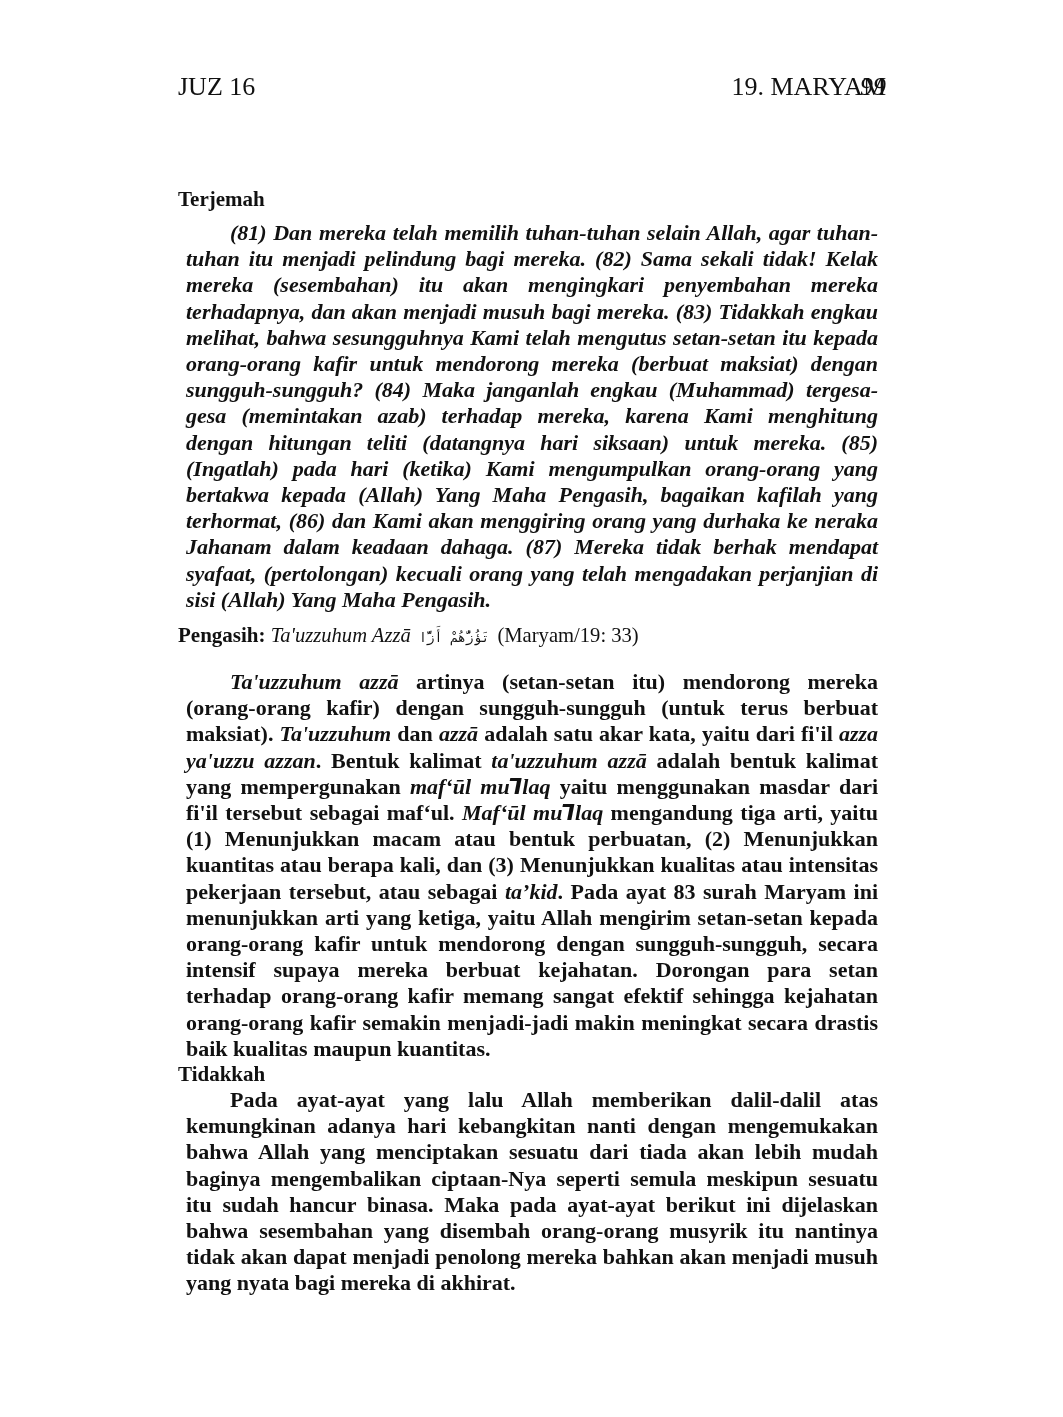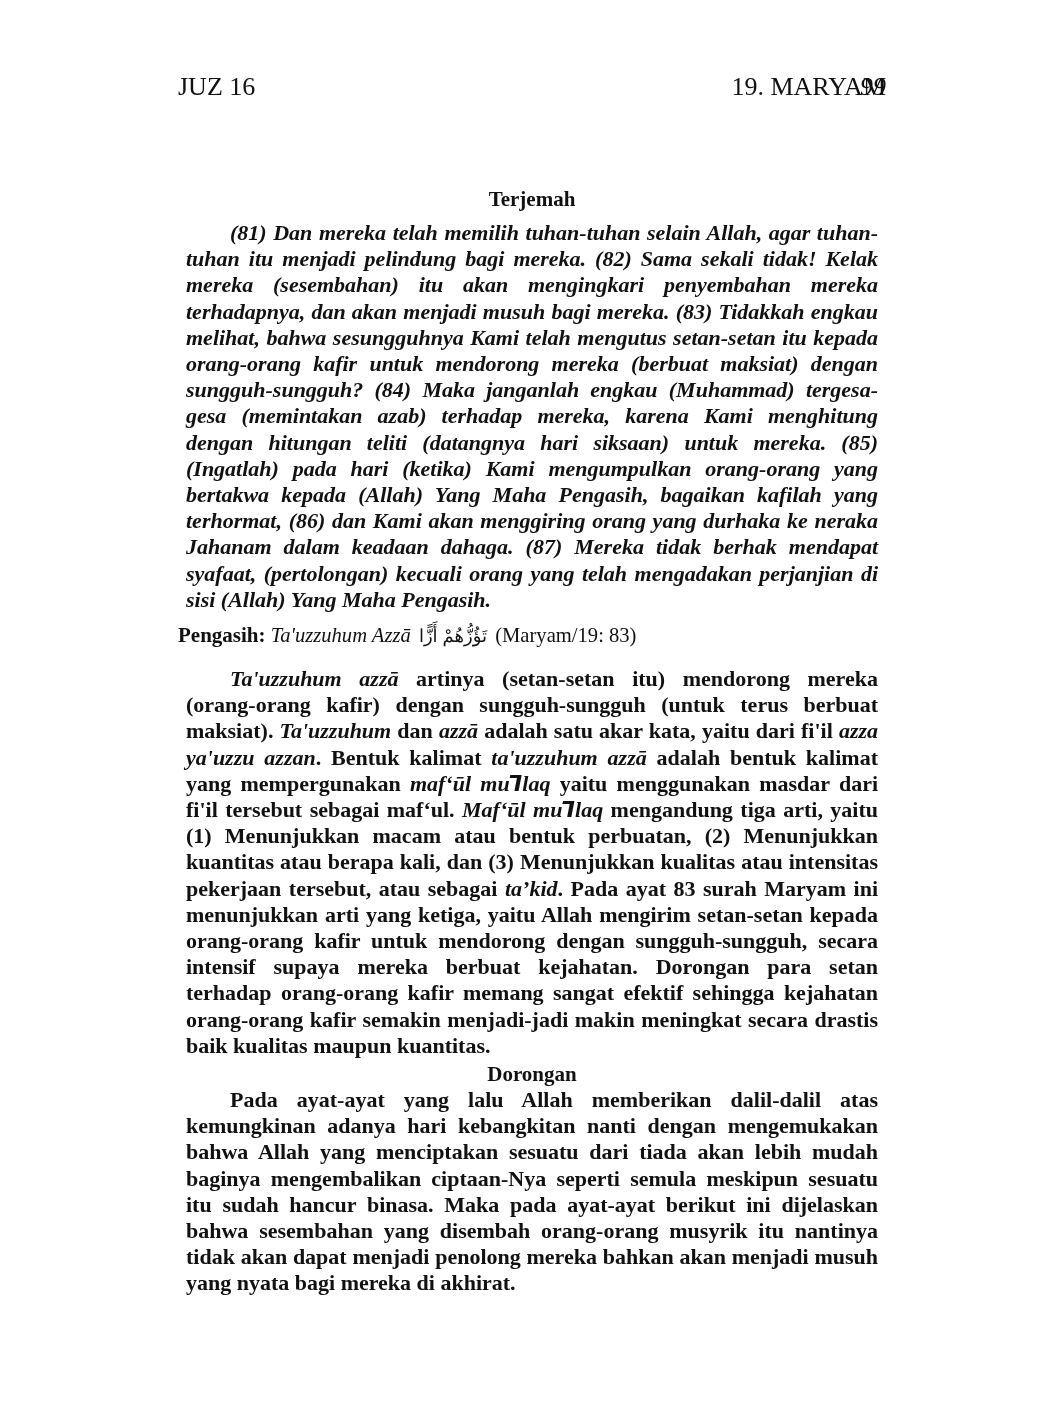--- a/index.html
+++ b/index.html
@@ -5,27 +5,27 @@
   html, body { margin: 0; padding: 0; background: #ffffff; }
   body { width: 1063px; height: 1417px; position: relative; overflow: hidden;
          font-family: "Liberation Serif", "DejaVu Serif", serif; color: #111111; }
   .page { position: absolute; left: 178px; top: 0; width: 708px; }
   .running-head { position: absolute; top: 74px; left: 0; width: 708px; height: 26px;
                   font-size: 26px; line-height: 26px; }
   .rh-left { position: absolute; left: 0; }
   .rh-center { position: absolute; left: 0; width: 100%; text-align: right; }
   .rh-right { position: absolute; right: 0; font-style: italic; }
   .section { position: absolute; left: 0; width: 708px; }
-  h2 { font-size: 21px; font-weight: bold; margin: 0; line-height: 26px; text-align: center; }
+  h2 { font-size: 21px; font-weight: bold; margin: 0; line-height: 26px; }
   p { margin: 8px; font-size: 22px; line-height: 26.2px; text-align: justify;
       text-indent: 44px; font-weight: bold; }
   .it { font-style: italic; }
   .kos { font-size: 20.6px; line-height: 26px; }
   .kos b { font-size: 21px; }
-  .arabic { font-family: Liberation Sans, sans-serif; font-size: 18px; direction: rtl;
+  .arabic { font-family: Liberation Mono, monospace; font-size: 13px; direction: rtl;
             unicode-bidi: isolate; padding: 0 3px; }
 </style>
 </head>
 <body>
 
 <div class="page">
 
   <div class="running-head">
     <span class="rh-left">JUZ 16</span>
     <span class="rh-center">19. MARYAM</span>
@@ -35,23 +35,23 @@
   <div class="section" style="top:186px;">
     <h2>Terjemah</h2>
     <p class="it" style="margin-top:8px;">(81) Dan mereka telah memilih tuhan-tuhan selain Allah, agar tuhan-tuhan itu menjadi pelindung bagi mereka. (82) Sama sekali tidak! Kelak mereka (sesembahan) itu akan mengingkari penyembahan mereka terhadapnya, dan akan menjadi musuh bagi mereka. (83) Tidakkah engkau melihat, bahwa sesungguhnya Kami telah mengutus setan-setan itu kepada orang-orang kafir untuk mendorong mereka (berbuat maksiat) dengan sungguh-sungguh? (84) Maka janganlah engkau (Muhammad) tergesa-gesa (memintakan azab) terhadap mereka, karena Kami menghitung dengan hitungan teliti (datangnya hari siksaan) untuk mereka. (85) (Ingatlah) pada hari (ketika) Kami mengumpulkan orang-orang yang bertakwa kepada (Allah) Yang Maha Pengasih, bagaikan kafilah yang terhormat, (86) dan Kami akan menggiring orang yang durhaka ke neraka Jahanam dalam keadaan dahaga. (87) Mereka tidak berhak mendapat syafaat, (pertolongan) kecuali orang yang telah mengadakan perjanjian di sisi (Allah) Yang Maha Pengasih.</p>
   </div>
 
   <div class="section" style="top:622px;">
     <div class="kos">
       <b>Pengasih:</b>
       <span class="it">Ta'uzzuhum Azzā</span>
       <span class="arabic">تَؤُزُّهُمْ أَزًّا</span>
-      <span>(Maryam/19: 83)</span>
+      <span>(Maryam/19: 33)</span>
     </div>
     <p style="margin-top:17px;" id="kos-para"><span class="it">Ta'uzzuhum azzā</span><span> artinya (setan-setan itu) mendorong mereka (orang-orang kafir) dengan sungguh-sungguh (untuk terus berbuat maksiat). </span><span class="it">Ta'uzzuhum</span><span> dan </span><span class="it">azzā</span><span> adalah satu akar kata, yaitu dari fi'il </span><span class="it">azza ya'uzzu azzan</span><span>. Bentuk kalimat </span><span class="it">ta'uzzuhum azzā</span><span> adalah bentuk kalimat yang mempergunakan </span><span class="it">maf‘ūl mu⅂laq</span><span> yaitu menggunakan masdar dari fi'il tersebut sebagai maf‘ul. </span><span class="it">Maf‘ūl mu⅂laq</span><span> mengandung tiga arti, yaitu  (1) Menunjukkan macam atau bentuk perbuatan, (2) Menunjukkan kuantitas atau berapa kali, dan (3) Menunjukkan kualitas atau intensitas pekerjaan tersebut, atau sebagai </span><span class="it">ta’kid</span><span>. Pada ayat 83 surah Maryam ini menunjukkan arti yang ketiga, yaitu Allah mengirim setan-setan kepada orang-orang kafir untuk mendorong dengan sungguh-sungguh, secara intensif supaya mereka berbuat kejahatan. Dorongan para setan terhadap orang-orang kafir memang sangat efektif sehingga kejahatan orang-orang kafir semakin menjadi-jadi makin meningkat secara drastis baik kualitas maupun kuantitas.</span></p>
   </div>
 
   <div class="section" style="top:1061px;">
-    <h2>Dorongan</h2>
+    <h2>Tidakkah</h2>
     <p style="margin-top:0px;">Pada ayat-ayat yang lalu Allah memberikan dalil-dalil atas kemungkinan adanya hari kebangkitan nanti dengan mengemukakan bahwa Allah yang menciptakan sesuatu dari tiada akan lebih mudah baginya mengembalikan ciptaan-Nya seperti semula meskipun sesuatu itu sudah hancur binasa. Maka pada ayat-ayat berikut ini dijelaskan bahwa sesembahan yang disembah orang-orang musyrik itu nantinya tidak akan dapat menjadi penolong mereka bahkan akan menjadi musuh yang nyata bagi mereka di akhirat.</p>
   </div>
 
 </div>
 
 </body></html>

